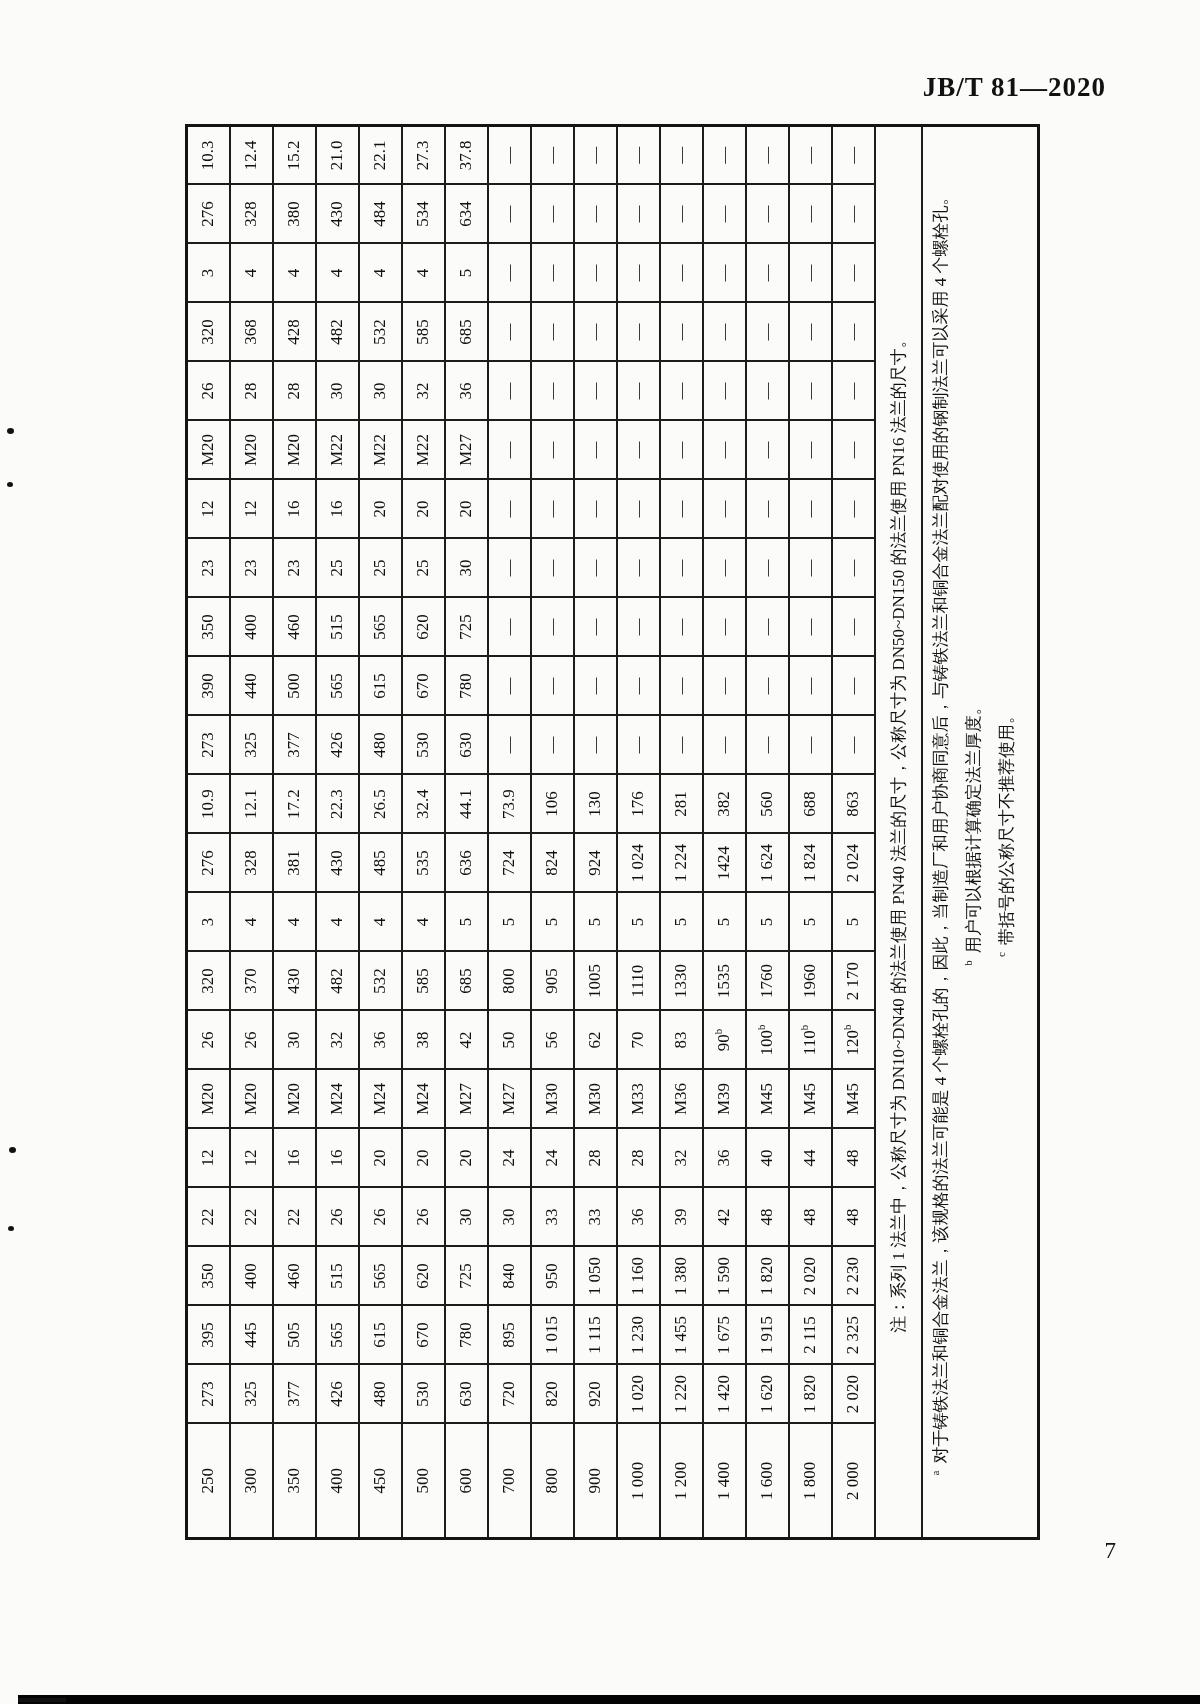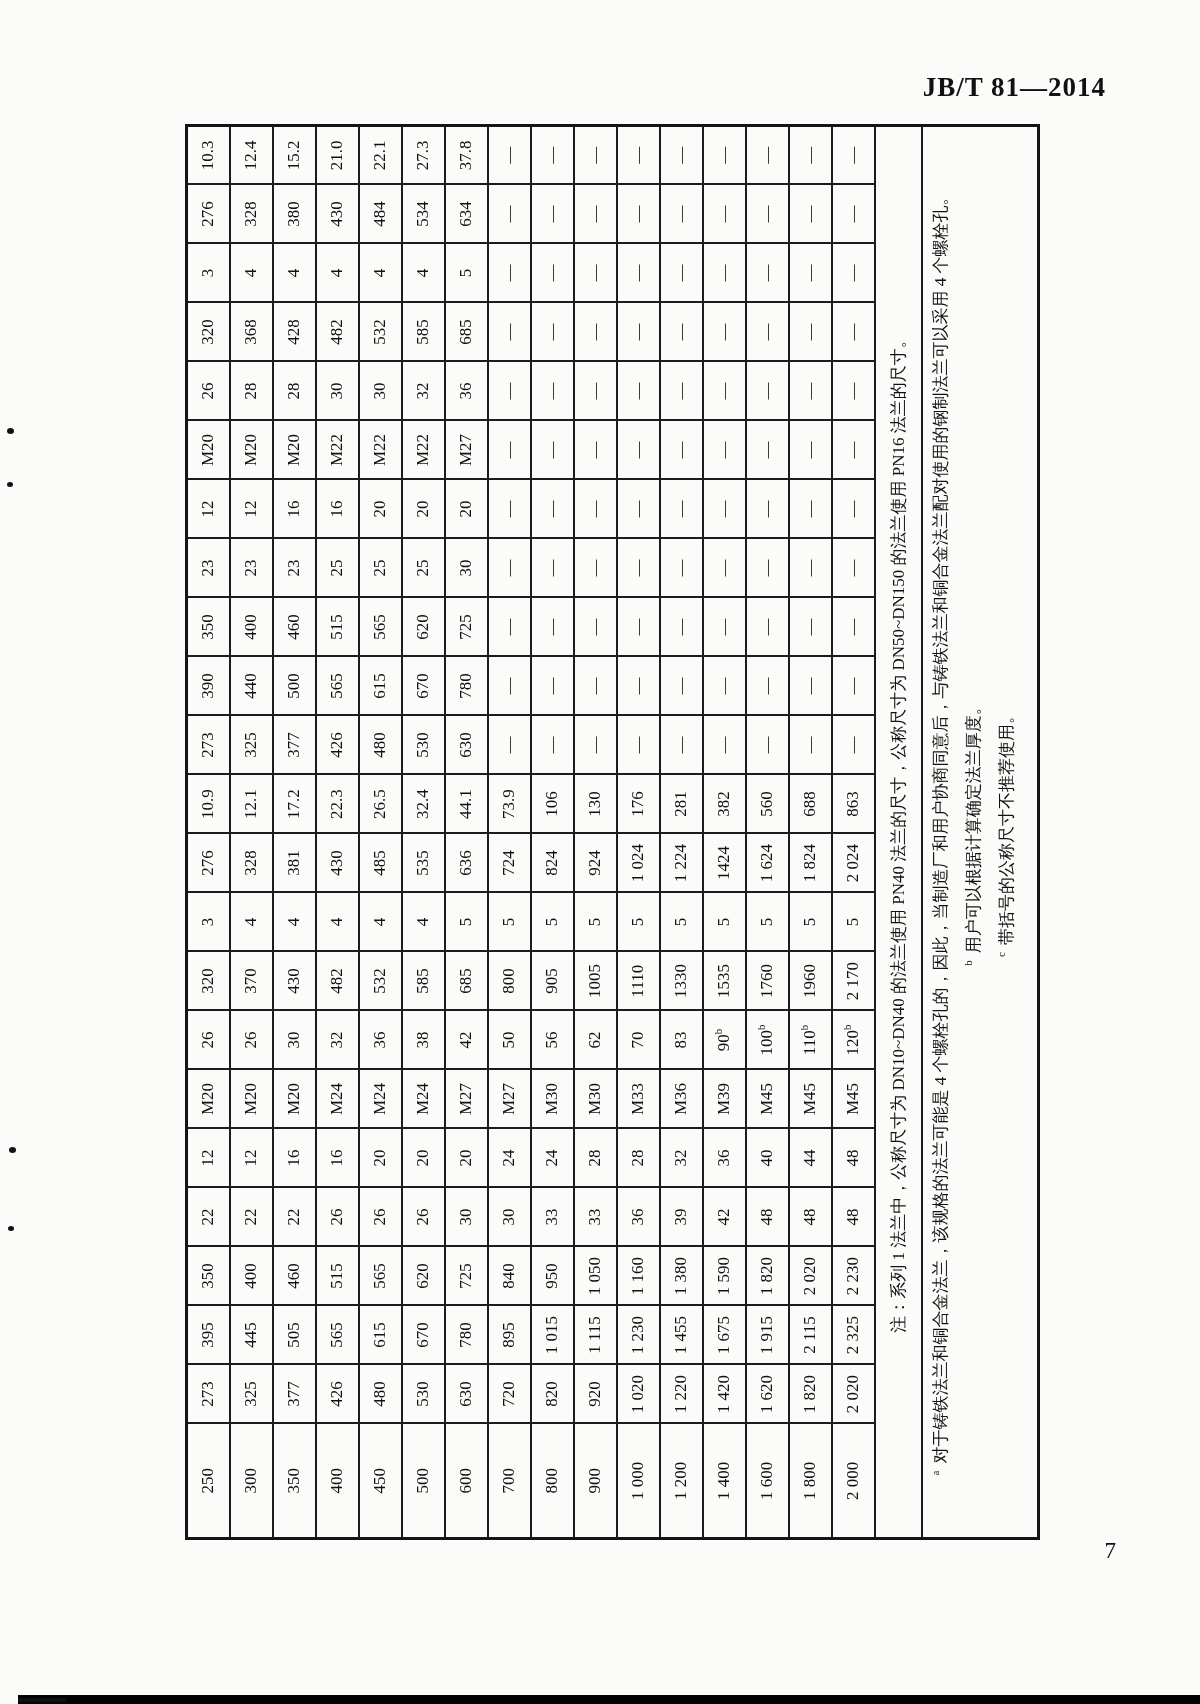--- a/index.html
+++ b/index.html
@@ -39,21 +39,21 @@
   .s3{left:9px;top:1147px;width:7px;height:6px;}
   .s4{left:8px;top:1226px;width:6px;height:5px;}
   .scan-bar{position:absolute;left:18px;right:0;bottom:0;height:9px;background:#030303;}
   .scan-bar-frag{position:absolute;left:18px;bottom:2px;width:48px;height:4px;background:#111;}
 </style>
 </head>
 <body>
 
 <div class="page">
 
-  <div class="header">JB/T 81—2014</div>
+  <div class="header">JB/T 81—2020</div>
 
   <div class="speck s1"></div>
   <div class="speck s2"></div>
   <div class="speck s3"></div>
   <div class="speck s4"></div>
 
   <div class="table-wrap">
     <div class="table-rot">
       <table class="flange">
         <colgroup>

